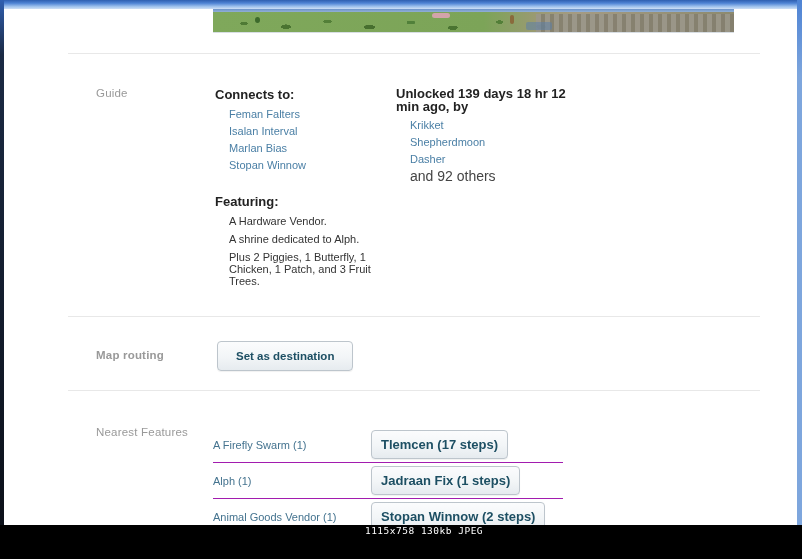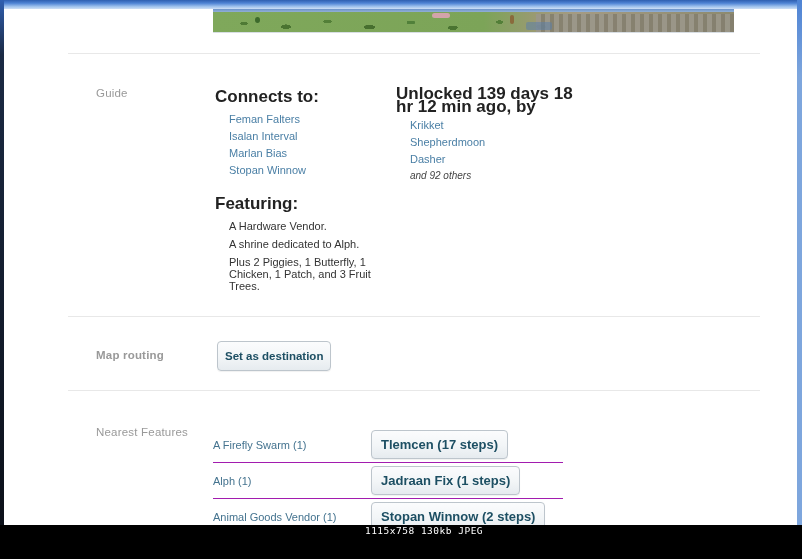--- a/index.html
+++ b/index.html
@@ -111,39 +111,38 @@
 
   
   .guide-col {
     position: absolute;
     font-size: 11px;
     color: #333333;
   }
   .col-head {
     font-weight: bold;
     color: #222222;
-    font-size: 17px;
+    font-size: 13px;
     margin-bottom: 6px;
   }
   .col-head.wrap { line-height: 13px; }
   .link-list { margin: 0; padding: 0; list-style: none; }
   .link-list li { margin-left: 14px; margin-bottom: 5px; line-height: 12px; }
   .xlink {
     color: #4a7fa5;
     font-size: 11px;
     text-decoration: none;
     cursor: pointer;
     margin-top: 20px;
   }
   .plain-sub {
     margin-left: 14px;
     color: #444444;
-    font-size: 10px;
+    font-size: 14px;
     line-height: 12px;
-    font-style: italic;
   }
 
   .feat-list { margin: 0; padding: 0; list-style: none; }
   .feat-list li {
     margin-left: 14px;
     margin-bottom: 6px;
     font-size: 11px;
     color: #333333;
     line-height: 12px;
     max-width: 150px;
@@ -161,21 +160,21 @@
     padding: 7px 16px;
     cursor: pointer;
     box-shadow: 0 1px 1px rgba(0,0,0,.06);
     white-space: nowrap;
   }
 
   .btn-set {
     position: absolute;
     left: 213px;
     top: 332px;
-    padding: 8px 7px;
+    padding: 8px 18px;
     font-size: 11.5px;
   }
 
   
   .nf-table {
     position: absolute;
     left: 209px;
     top: 418px;
     width: 350px;
   }

